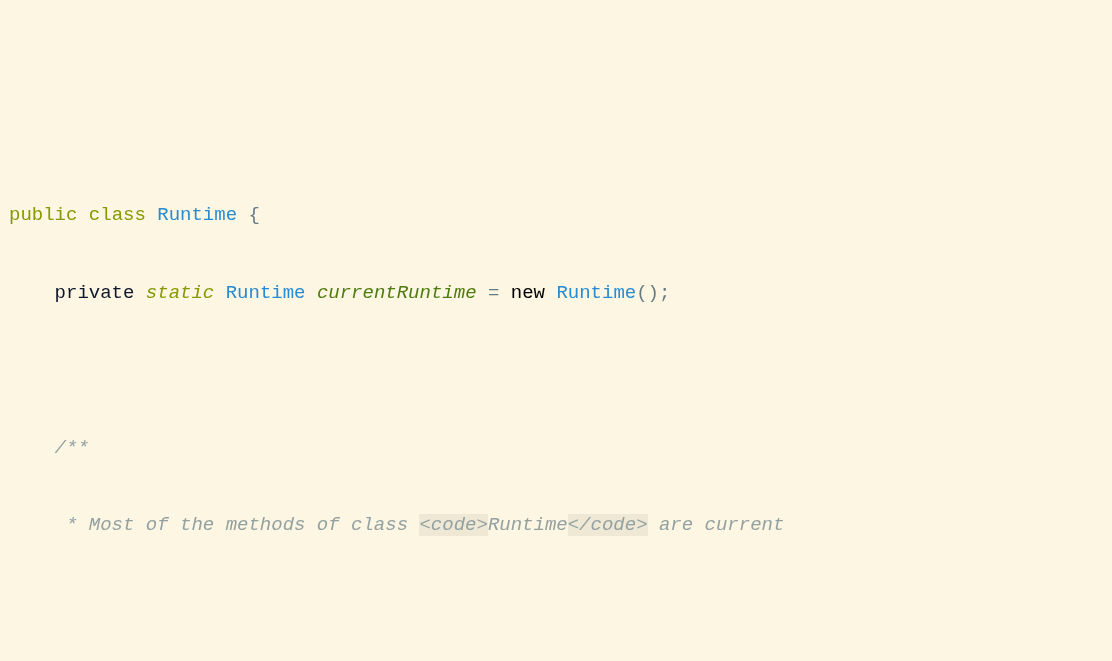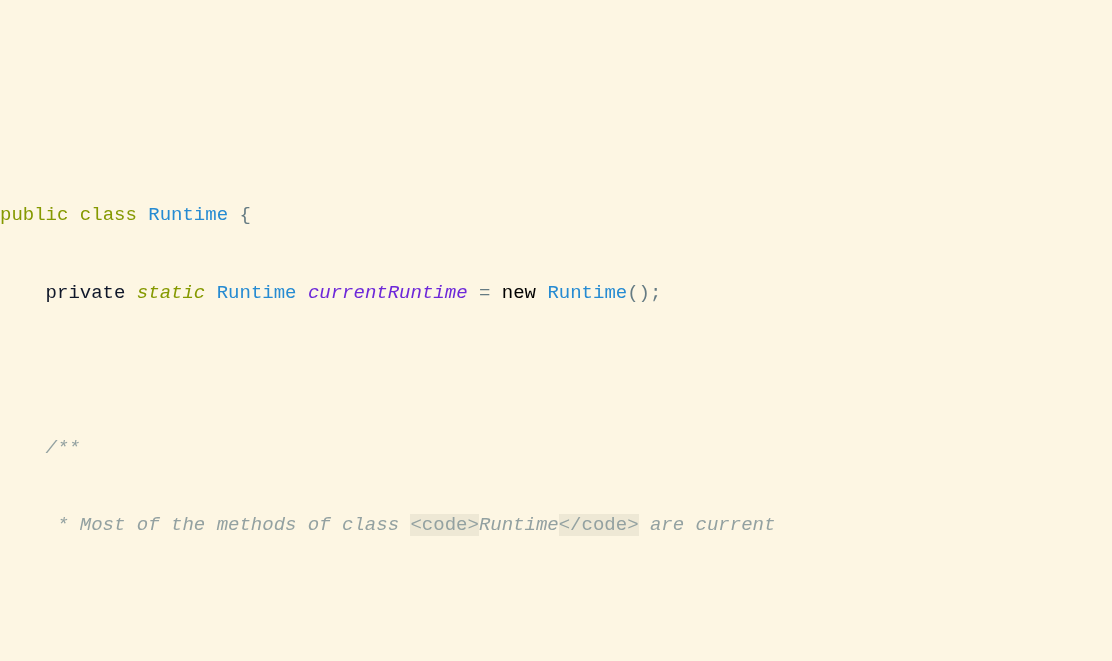--- a/index.html
+++ b/index.html
@@ -11,34 +11,34 @@
     color: #657b83;
     width: 1112px;
     height: 661px;
     overflow: hidden;
     padding-top: 2px;
     white-space: pre;
   }
   .code-area {
     position: relative;
   }
-  .line { display: block; }
+  .line { display: block; padding-left: 9px; }
   .kw-public  { color: #859900; }
   .kw-class   { color: #859900; }
   .kw-private { color: #0f172a; }
   .kw-static  { color: #859900; font-style: italic; }
   .kw-new     { color: #000000; }
   .type       { color: #268bd2; }
-  .field      { color: #6d28d9; font-style: italic; }
+  .field      { color: #4d7c0f; font-style: italic; }
   .paren      { color: #657b83; }
   .brace      { color: #657b83; }
   .semi       { color: #657b83; }
   .op         { color: #657b83; }
   .comment    { color: #93a1a1; font-style: italic; }
-  .doc-code   { color: #93a1a1; background: #eee8d5; }
+  .doc-code   { color: #93a1a1; font-style: italic; background: #eee8d5; }
 </style>
 </head>
 <body>
 
 
 
 <div class="code-area">
 <span class="line"><span class="kw-public">public</span> <span class="kw-class">class</span> <span class="type">Runtime</span> <span class="brace">{</span></span>
 <span class="line">    <span class="kw-private">private</span> <span class="kw-static">static</span> <span class="type">Runtime</span> <span class="field">currentRuntime</span> <span class="op">=</span> <span class="kw-new">new</span> <span class="type">Runtime</span><span class="paren">()</span><span class="semi">;</span></span>
 <span class="line"> </span>

